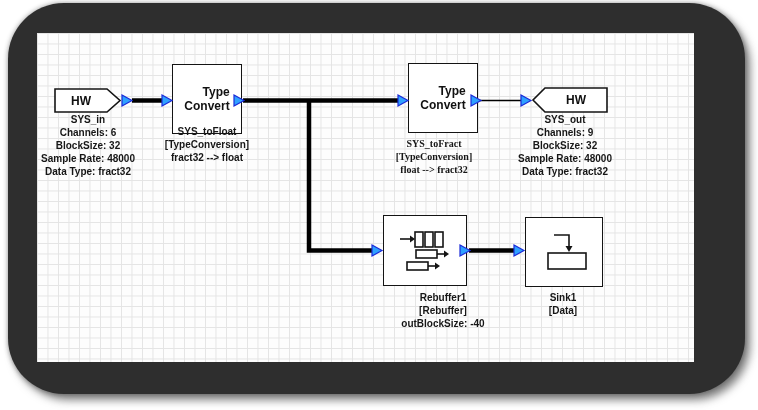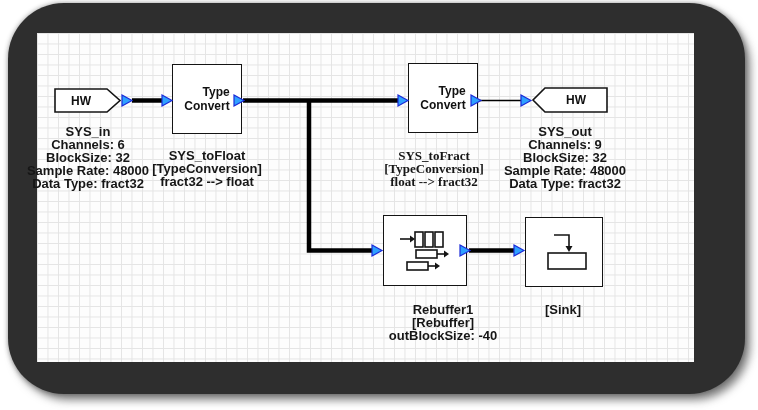--- a/index.html
+++ b/index.html
@@ -22,22 +22,22 @@
   .block{position:absolute;background:#ffffff;border:1.6px solid #141414;
          box-sizing:border-box;z-index:2;display:flex;align-items:center;
          justify-content:center;text-align:right;}
   .block-title{font-weight:bold;font-size:12px;line-height:14px;color:#111;}
   .pent{position:absolute;z-index:2;}
   .pent svg{position:absolute;left:0;top:0;overflow:visible;}
   .pent .hw-label{position:absolute;top:0;height:100%;display:flex;
         align-items:center;justify-content:center;
         font-weight:bold;font-size:12px;color:#111;}
   .labels{position:absolute;width:130px;text-align:center;z-index:2;
-          font-weight:bold;font-size:13px;line-height:13px;color:#161616;
-          white-space:nowrap;margin-top:12px;}
+          font-weight:bold;font-size:10px;line-height:13px;color:#161616;
+          white-space:nowrap;}
   .icon-svg{position:absolute;left:0;top:0;}
   .ports-layer{z-index:3;pointer-events:none;}
   .ports-layer polygon{pointer-events:auto;}
 </style>
 </head>
 <body>
 
 <div class="frame"></div>
 
 <div class="canvas">
@@ -121,21 +121,21 @@
   </svg>
 
   <div class="labels" style="left:-14px;top:80px;">
     <div>SYS_in</div>
     <div>Channels: 6</div>
     <div>BlockSize: 32</div>
     <div>Sample Rate: 48000</div>
     <div>Data Type: fract32</div>
   </div>
 
-  <div class="labels" style="left:105px;top:104px;">
+  <div class="labels" style="left:105px;top:92px;">
     <div>SYS_toFloat</div>
     <div>[TypeConversion]</div>
     <div>fract32 --&gt; float</div>
   </div>
 
   <div class="labels" style="left:332px;top:104px;font-family:Liberation Serif, serif;">
     <div>SYS_toFract</div>
     <div>[TypeConversion]</div>
     <div>float --&gt; fract32</div>
   </div>
@@ -148,16 +148,17 @@
     <div>Data Type: fract32</div>
   </div>
 
   <div class="labels" style="left:341px;top:258px;">
     <div>Rebuffer1</div>
     <div>[Rebuffer]</div>
     <div>outBlockSize: -40</div>
   </div>
 
   <div class="labels" style="left:461px;top:258px;">
-    <div>[Sink]</div>
+    <div>Sink1</div>
+    <div>[Data]</div>
   </div>
 
 </div>
 
 </body></html>

